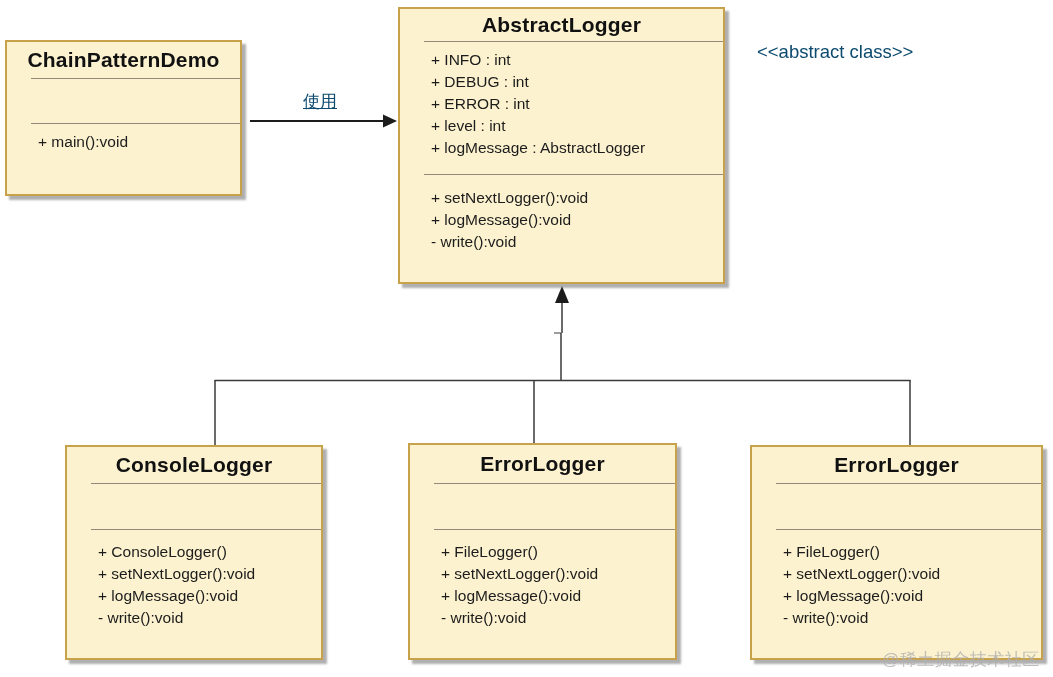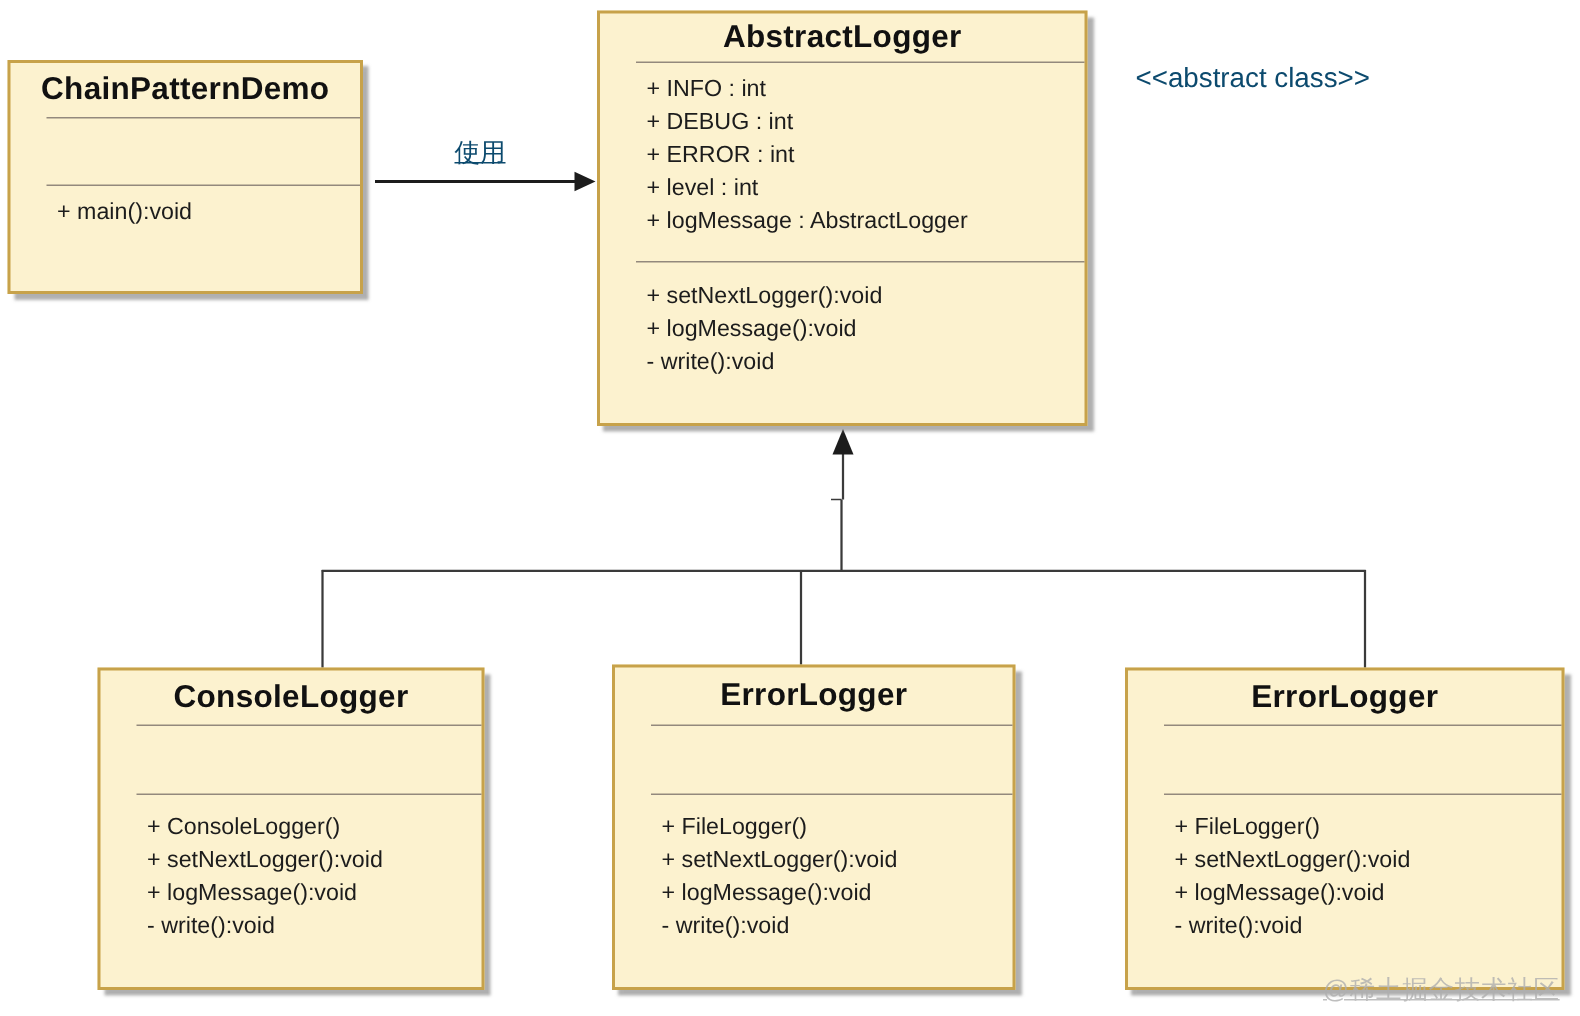--- a/index.html
+++ b/index.html
@@ -77,21 +77,20 @@
     font-size: 18.5px;
   }
   #watermark {
     left: 882px;
     top: 648px;
     font-size: 17px;
     color: var(--watermark, #AFAFAF);
     opacity: 0.8;
     z-index: 4;
     letter-spacing: 0.5px;
-    text-decoration: underline;
   }
 </style>
 </head>
 <body>
 
 <div id="canvas">
 
   <svg id="connector-layer" viewBox="0 0 1053 677" xmlns="http://www.w3.org/2000/svg">
 
     <g>

